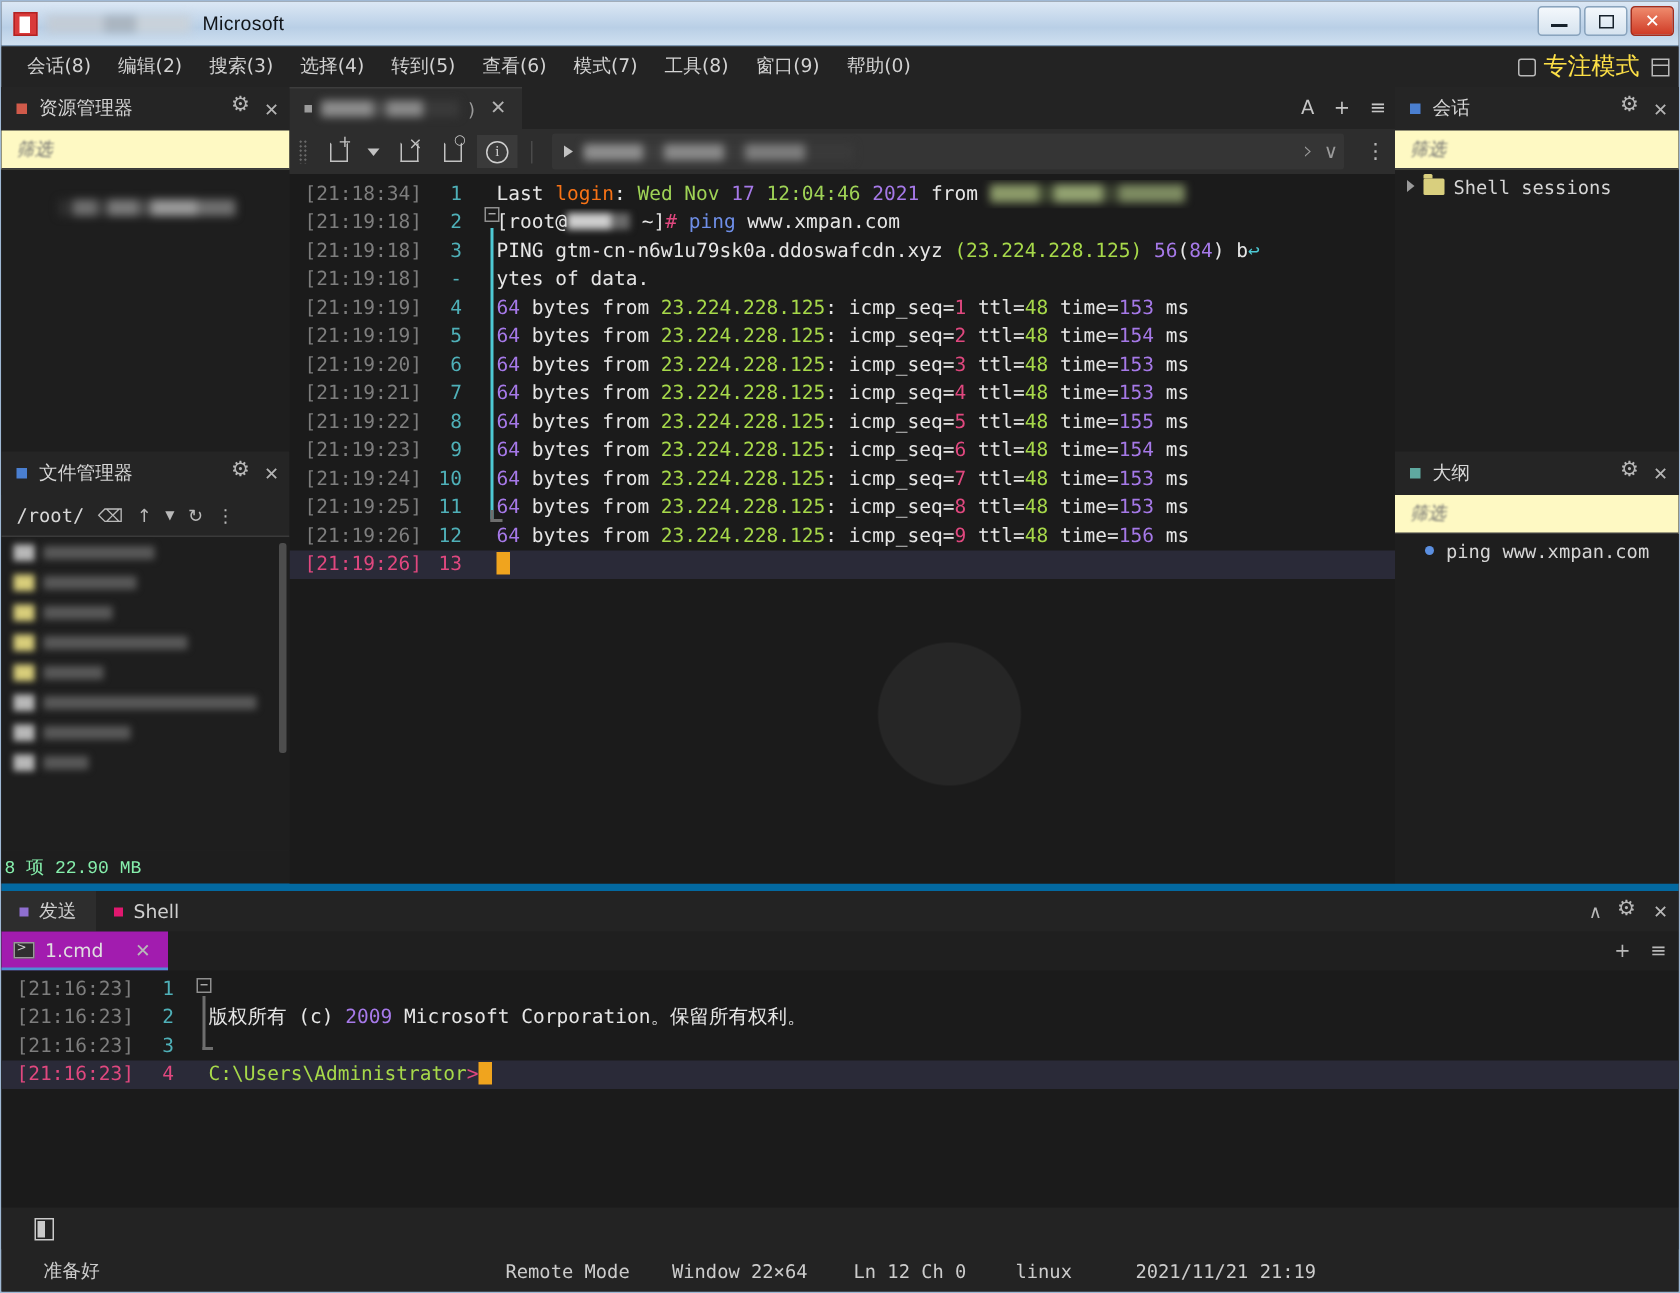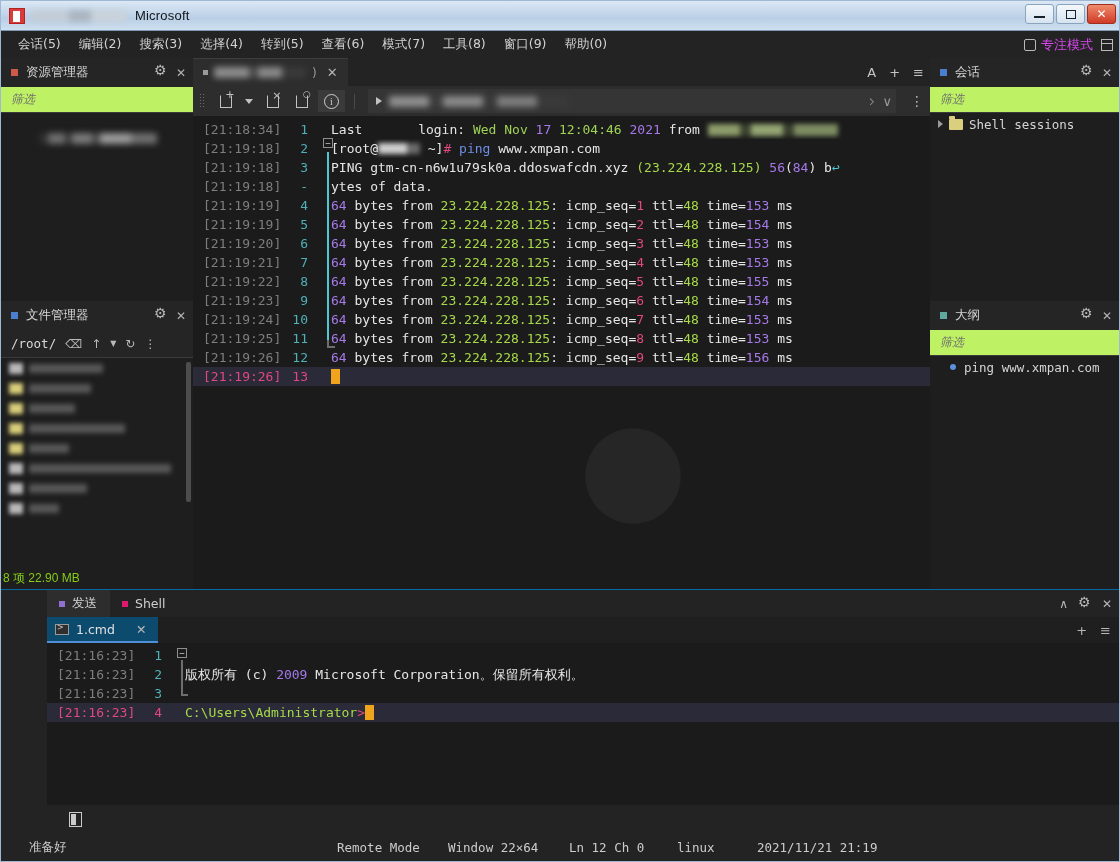--- a/index.html
+++ b/index.html
@@ -73,21 +73,21 @@
   .menu-item {
     font-size: 12.5px; color: #d2d2d2;
     padding: 3px 9px;
     font-family: "DejaVu Sans", sans-serif;
     white-space: nowrap;
   }
   .menubar-right {
     position: absolute; right: 6px; top: 0; height: 27px;
     display: flex; align-items: center; gap: 8px;
   }
-  .focus-mode { font-size: 13px; color: #d946ef; display: flex; align-items: center; gap: 5px; }
+  .focus-mode { font-size: 16px; color: #fde047; display: flex; align-items: center; gap: 5px; }
   .ico-sq {
     width: 12px; height: 12px; border: 1.3px solid #b9b9b9; border-radius: 2px;
     display:inline-block;
   }
   .ico-layout { width: 12px; height: 12px; border: 1.3px solid #b9b9b9; position: relative; }
   .ico-layout::after { content:""; position:absolute; left:0; top:3px; right:0; height:1.3px; background:#b9b9b9; }
 
   
   .body {
     flex: 1 1 auto; display: flex; min-height: 0;
@@ -112,21 +112,21 @@
     width: 12px; height: 12px; position: relative; display: inline-block;
   }
   .gear::before {
     content: "\2699"; font-size: 14px; color: #b8b8b8; position: absolute; top: -4px; left: -1px;
   }
   .filter-row {
     height: 26px; flex: 0 0 26px;
     border-bottom: 1px solid #3a3a3a;
     display: flex; align-items: center;
     padding: 0 10px;
-    background: #bef264;
+    background: #fef9c3;
     text-align: right;
   }
   .filter-ph { font-size: 12px; color: #6e6e6e; font-style: italic; filter: blur(0.6px);}
   .panel-body { flex: 1 1 auto; overflow: hidden; background: #1e1e1e; position: relative; }
 
   
   .redact {
     filter: blur(3px);
     border-radius: 1px;
   }
@@ -151,22 +151,22 @@
   .fm-folder { width: 14px; height: 11px; background: #d8cd7a; margin-right: 6px; flex:0 0 14px; filter: blur(2.2px);}
   .fm-file  { width: 14px; height: 11px; background: #b8b8b8; margin-right: 6px; flex:0 0 14px; filter: blur(2.2px);}
   .fm-name { height: 9px; background: #585858; filter: blur(2.4px); }
   .fm-scroll {
     position: absolute; right: 2px; top: 4px; width: 5px; height: 140px;
     background: #4d4d4d; border-radius: 2px;
   }
   .fm-status {
     height: 22px; flex: 0 0 22px;
     display: flex; align-items: center; padding-left: 2px;
-    font-size: 12px; color: #84cc16;
-    font-family: Liberation Sans, sans-serif;
+    font-size: 12px; color: #86efac;
+    font-family: Liberation Mono, monospace;
     background: #1e1e1e;
   }
 
   
   .term-tabbar {
     height: 28px; flex: 0 0 28px;
     background: #232323; display: flex; align-items: stretch;
     position: relative;
   }
   .term-tab {
@@ -245,21 +245,21 @@
   .trow.cur .tnum { color: #e0487f; }
   .tfold { width: 16px; flex: 0 0 16px; position: relative; color:#7fd2d8; text-align:center; font-size:11px;}
   .ttext { flex: 1 1 auto; color: #d8d8d8; padding-left: 4px; min-width: 0; overflow: hidden; }
   .c-green  { color: #9fd356; }
   .c-lgreen { color: #a7d94a; }
   .c-purple { color: #a679e8; }
   .c-blue   { color: #6f8fe8; }
   .c-cyan   { color: #4ec9d4; }
   .c-pink   { color: #e0487f; }
   .c-white  { color: #e6e6e6; }
-  .c-dim    { color: #e5e5e5; margin-left: 48px; }
+  .c-dim    { color: #f97316; }
   .host-redact {
     display: inline-block; width: 42px; height: 11px; vertical-align: -1px;
     filter: blur(2.6px);
     background: linear-gradient(90deg,#cfcfcf 0 70%, #6a6a6a 70% 100%);
   }
   .from-redact {
     display: inline-block; width: 130px; height: 12px; vertical-align: -2px;
     filter: blur(2.8px);
     background: linear-gradient(90deg,#8d9c6a 0 25%, #3c4430 25% 33%, #94a472 33% 58%,
                  #3a4030 58% 66%, #7e8c62 66% 100%);
@@ -286,30 +286,30 @@
   
   .tree-row { display: flex; align-items: center; height: 22px; padding-left: 8px; gap: 6px;}
   .tri { width: 0; height: 0; border-top: 4px solid transparent; border-bottom: 4px solid transparent; border-left: 5px solid #9a9a9a; }
   .folder-ic { width: 14px; height: 11px; background: #d9cf7e; border-radius: 1px; position: relative;}
   .folder-ic::before { content:""; position:absolute; top:-3px; left:0; width:6px;height:3px;background:#d9cf7e;border-radius:1px 1px 0 0;}
   .tree-label { font-size: 12.5px; color: #d5d5d5; font-family: "DejaVu Sans Mono", monospace; }
   .outline-row { display:flex; align-items:center; height: 22px; padding-left: 20px; gap: 8px; }
   .bullet { width: 6px; height: 6px; border-radius: 50%; background: #5b8fe0; }
 
   
-  .bottom-dock { flex: 0 0 244px; display: flex; flex-direction: column; background: #232323; border-top:1px solid #0369a1;padding-left:46px;}
+  .bottom-dock { flex: 0 0 244px; display: flex; flex-direction: column; background: #232323; border-top:5px solid #0369a1;}
   .bd-tabbar { height: 27px; flex: 0 0 27px; display: flex; align-items: stretch; position: relative; background: #232323; }
   .bd-tab { display: flex; align-items: center; gap: 7px; padding: 0 13px 0 12px; font-size: 12.5px; color: #cfcfcf; }
   .bd-tab.active { background: #2d2d2d; }
   .bd-dot { width: 6px; height: 6px; }
   .bd-right { position: absolute; right: 7px; top: 0; height: 27px; display: flex; align-items: center; gap: 11px; color: #b8b8b8; font-size: 12px; }
   .bd-subtabbar { height: 26px; flex: 0 0 26px; display: flex; align-items: stretch; background: #1f1f1f; position: relative; }
   .bd-subtab {
     display: flex; align-items: center; gap: 7px; padding: 0 12px 0 8px;
-    background: #0c4a6e; border-bottom: 2px solid #4e8fd6;
+    background: #a21caf; border-bottom: 2px solid #4e8fd6;
     font-size: 12.5px; color: #e0e0e0;
   }
   .cmd-ico { width: 14px; height: 11px; background: #2f2f2f; border: 1px solid #9a9a9a; position: relative; }
   .cmd-ico::after { content: ">"; position: absolute; left: 1px; top: -2px; font-size: 8px; color: #cfcfcf; }
   .bd-subright { position: absolute; right: 8px; top: 0; height: 26px; display: flex; align-items: center; gap: 13px; color: #b8b8b8; font-size: 13px; }
   .bd-screen {
     flex: 1 1 auto; background: #1b1b1b; overflow: hidden;
     font-family: "DejaVu Sans Mono", monospace; font-size: 13px; line-height: 19px;
     padding-top: 3px; position: relative;
   }
@@ -344,21 +344,21 @@
       <div class="win-btn">
           <div class="max-glyph"></div>
         </div>
       <div class="win-btn close">
           <span class="g">✕</span>
         </div>
     </div>
   </div>
 
   <div class="menubar">
-    <div class="menu-item">会话(5)</div>
+    <div class="menu-item">会话(8)</div>
     <div class="menu-item">编辑(2)</div>
     <div class="menu-item">搜索(3)</div>
     <div class="menu-item">选择(4)</div>
     <div class="menu-item">转到(5)</div>
     <div class="menu-item">查看(6)</div>
     <div class="menu-item">模式(7)</div>
     <div class="menu-item">工具(8)</div>
     <div class="menu-item">窗口(9)</div>
     <div class="menu-item">帮助(0)</div>
     <div class="menubar-right">

